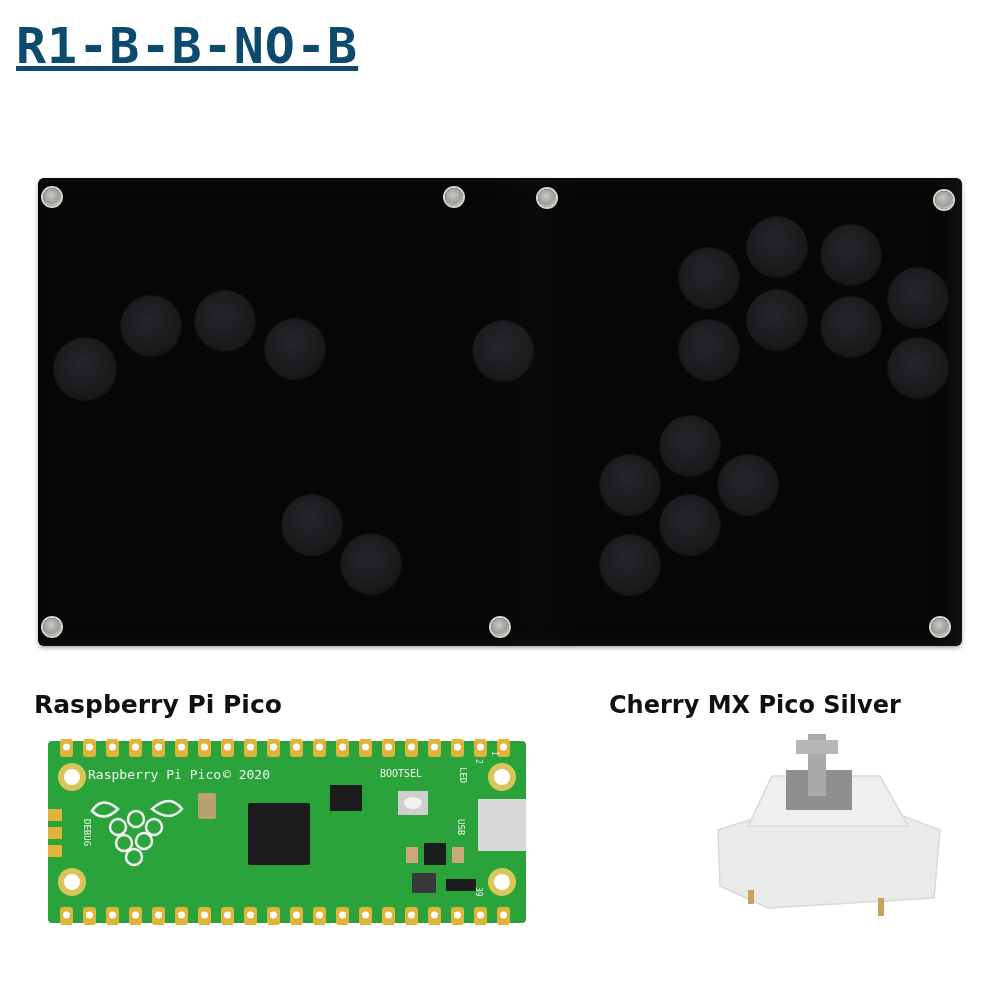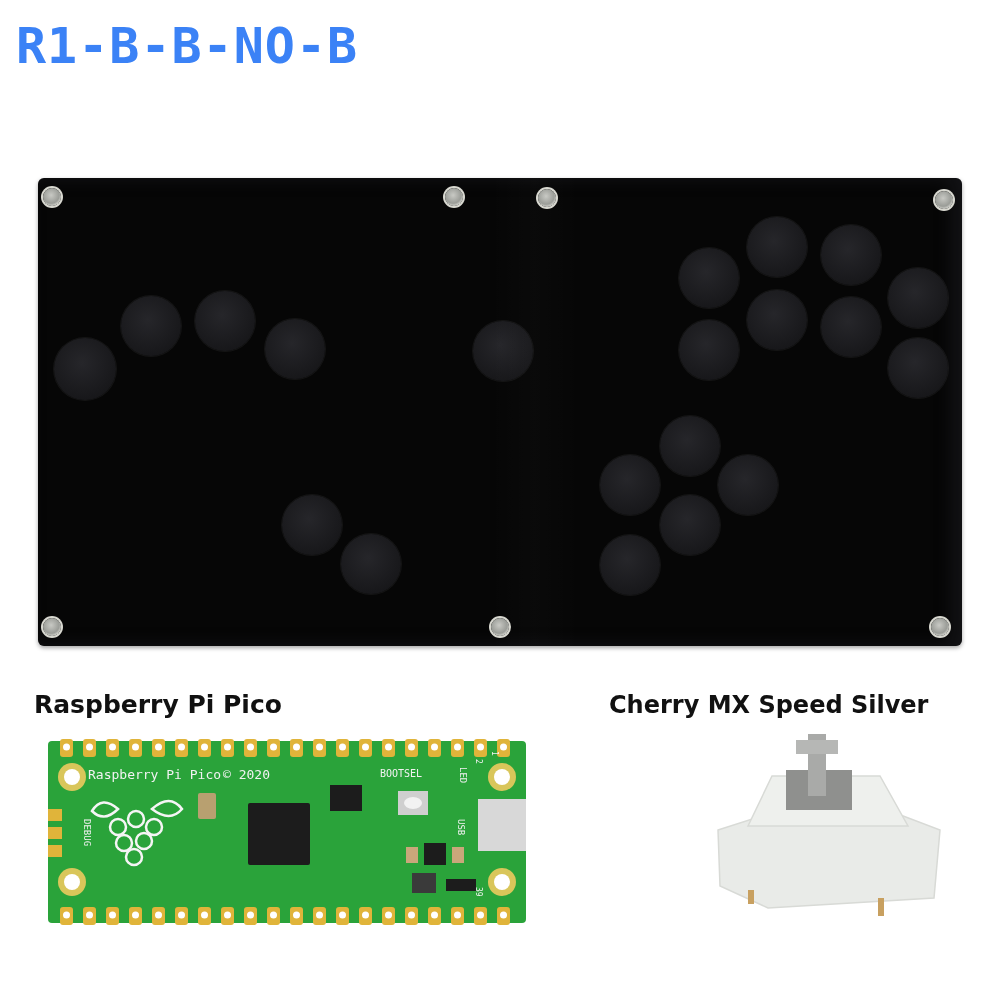--- a/index.html
+++ b/index.html
@@ -1,17 +1,17 @@
 <!DOCTYPE html>
 <html><head>
   <meta charset="utf-8">
   <style>
     html, body { margin:0; padding:0; }
     body { width:1000px; height:1000px; background:#ffffff; position:relative; overflow:hidden; font-family:"DejaVu Sans", sans-serif; }
-    .title { position:absolute; left:16px; top:14px; font-family:"DejaVu Sans Mono", monospace; font-weight:bold; font-size:50px; letter-spacing:1px; color:#3b82f6; line-height:64px; }
+    .title { position:absolute; left:16px; top:14px; font-family:"DejaVu Sans Mono", monospace; font-weight:bold; font-size:50px; letter-spacing:1px; color:#0c4a6e; line-height:64px;text-decoration:underline; }
     .caption { position:absolute; font-family:"DejaVu Sans", sans-serif; font-weight:bold; font-size:25px; color:#111; line-height:30px; white-space:nowrap; }
     #cap-pico { left:34px; top:690px; }
     #cap-switch { left:609px; top:690px; font-size:24px; }
     .panel { position:absolute; left:38px; top:178px; width:924px; height:468px; background:#060606; border-radius:6px; box-shadow: 0 2px 4px rgba(0,0,0,0.35), inset -10px 0 18px rgba(60,60,70,0.25); }
     .panel::after { content:""; position:absolute; left:452px; top:0; width:90px; height:100%; background:linear-gradient(90deg, rgba(255,255,255,0), rgba(255,255,255,0.015), rgba(255,255,255,0)); }
     .btn { position:absolute; border-radius:50%; background:radial-gradient(circle at 45% 40%, #26262a 0%, #1a1a1d 60%, #121214 100%); box-shadow: 0 0 0 1px rgba(255,255,255,0.06); }
     .screw { position:absolute; width:18px; height:18px; border-radius:50%; background:radial-gradient(circle at 45% 40%, #c8c9c4 0%, #9a9c97 55%, #e6e6e0 80%); box-shadow:0 0 0 2px #d8d8d0; }
     .pico { position:absolute; left:48px; top:737px; width:480px; height:190px; }
     .switch { position:absolute; left:708px; top:730px; width:240px; height:200px; }
   </style>
@@ -44,21 +44,21 @@
     <div class="screw" style="left: 5px; top: 10px;"></div>
     <div class="screw" style="left: 407px; top: 10px;"></div>
     <div class="screw" style="left: 500px; top: 11px;"></div>
     <div class="screw" style="left: 897px; top: 13px;"></div>
     <div class="screw" style="left: 5px; top: 440px;"></div>
     <div class="screw" style="left: 453px; top: 440px;"></div>
     <div class="screw" style="left: 893px; top: 440px;"></div>
   </div>
 
 <div class="caption" id="cap-pico">Raspberry Pi Pico</div>
-<div class="caption" id="cap-switch">Cherry MX Speed Silver</div>
+<div class="caption" id="cap-switch">Cherry MX Pico Silver</div>
 
 <svg class="pico" viewBox="0 0 480 190" xmlns="http://www.w3.org/2000/svg">
   <rect x="0" y="4" width="478" height="182" rx="4" fill="#2aa33a"></rect>
   <g id="pads-top" fill="#e0b43a">
       <rect x="12" y="2" width="13" height="18" rx="3"></rect>
       <circle cx="18.5" cy="10" r="3.5" fill="#fff"></circle>
       <rect x="35" y="2" width="13" height="18" rx="3"></rect>
       <circle cx="41.5" cy="10" r="3.5" fill="#fff"></circle>
       <rect x="58" y="2" width="13" height="18" rx="3"></rect>
       <circle cx="64.5" cy="10" r="3.5" fill="#fff"></circle>

